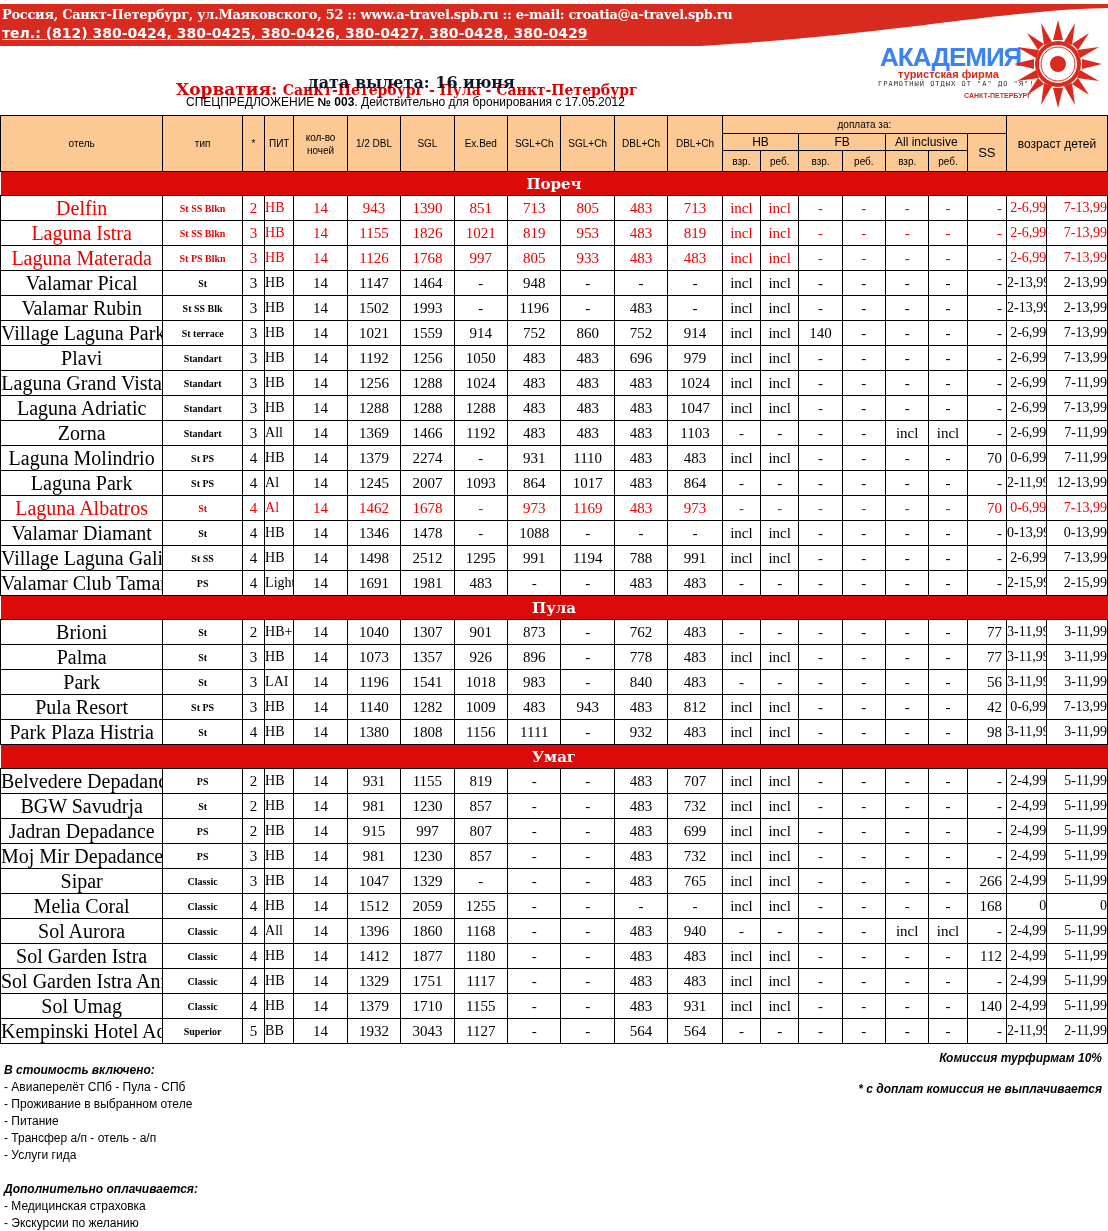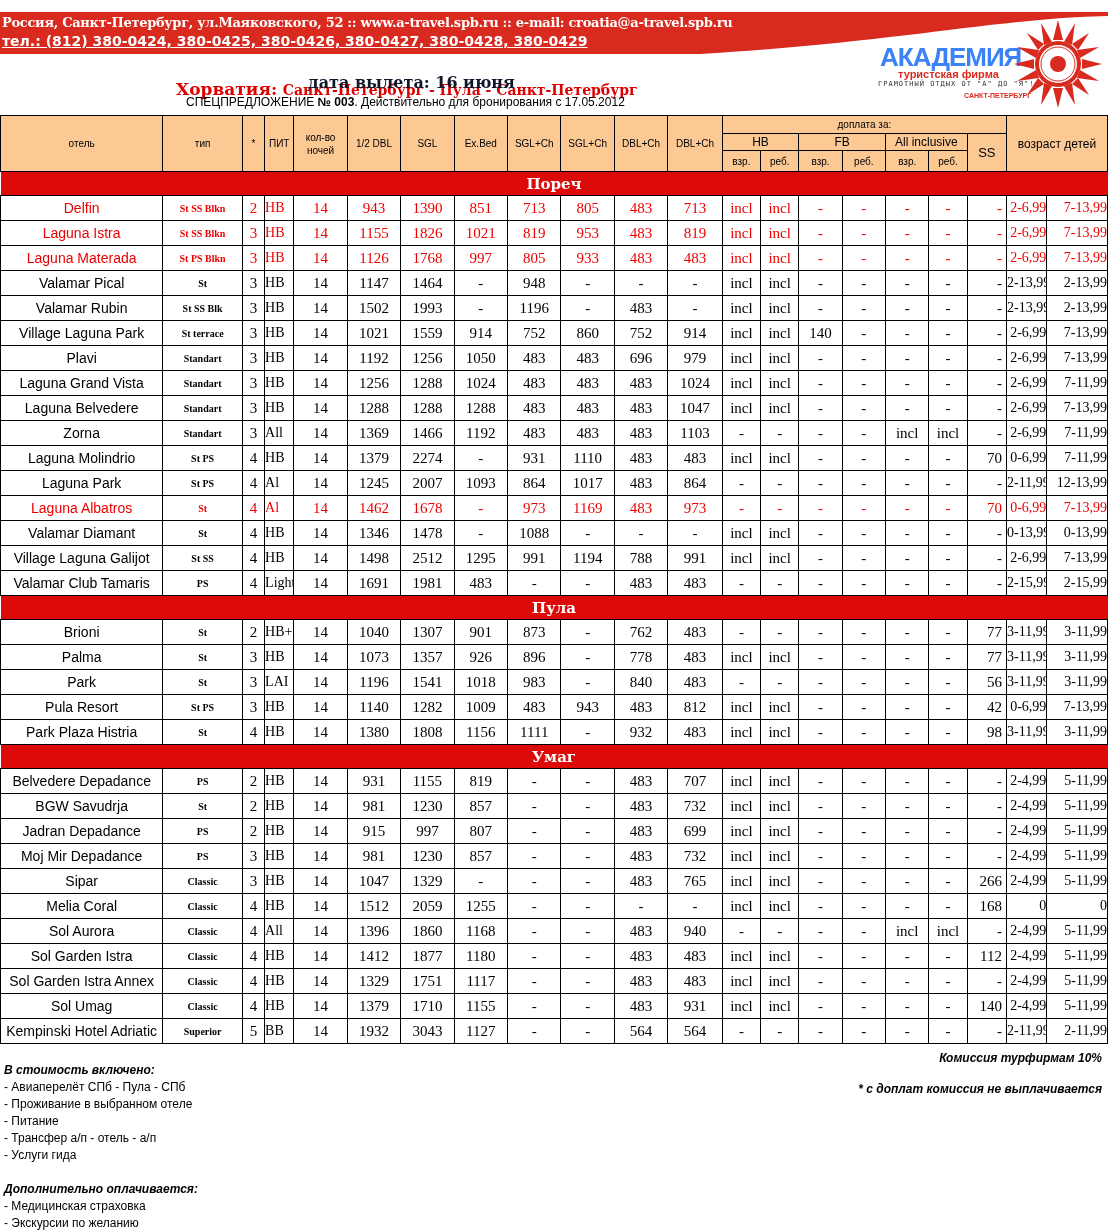--- a/index.html
+++ b/index.html
@@ -1,17 +1,17 @@
 <!DOCTYPE html>
 <html><head>
 <meta charset="utf-8">
 <style>
   html, body { margin: 0; padding: 0; background: #fff; }
   body { width: 1108px; height: 1231px; position: relative; overflow: hidden; font-family: "Liberation Serif", serif; }
-  .top-banner { position: absolute; left: 0; top: 12px; width: 1108px; height: 42px; background: #d92a1f; text-align: center; }
+  .top-banner { position: absolute; left: 0; top: 4px; width: 1108px; height: 42px; background: #d92a1f; text-align: center; }
   .banner-wave { position: absolute; left: 700px; top: 0; width: 408px; height: 42px; }
   .addr-line { position: absolute; left: 2px; top: 3px; color: #fff; font-size: 13px; font-weight: bold; font-family: "DejaVu Serif", serif; white-space: nowrap; letter-spacing: -0.3px; }
   .tel-line { position: absolute; left: 2px; top: 21px; color: #fff; font-size: 14px; font-weight: bold; font-family: "DejaVu Sans", sans-serif; white-space: nowrap; text-decoration: underline; }
   .title1 { position: absolute; left: 176px; top: 46px; color: #d00; font-weight: bold; font-family: "DejaVu Serif", serif; white-space: nowrap; margin-top: 33px; }
   .title1 .big { font-size: 17px; }
   .title1 .small { font-size: 14px; }
   .title2 { position: absolute; left: 308px; top: 73px; color: #0f172a; font-weight: bold; font-size: 16px; font-family: "DejaVu Serif", serif; white-space: nowrap; }
   .title3 { position: absolute; left: 186px; top: 95px; color: #000; font-size: 12px; font-family: "Liberation Sans", sans-serif; white-space: nowrap; }
   .title3 b { font-weight: bold; }
   .logo { position: absolute; left: 870px; top: 18px; width: 238px; height: 92px; }
@@ -23,21 +23,21 @@
 
   table.prices { position: absolute; left: 0; top: 115px; border-collapse: collapse; table-layout: fixed; width: 1108px; }
   table.prices td, table.prices th { border: 1px solid #000; padding: 0; text-align: center; overflow: hidden; white-space: nowrap; }
   table.prices th { background: #fcc995; font-family: "Liberation Sans", sans-serif; font-weight: normal; font-size: 10px; color: #000; }
   table.prices thead tr.h1 th { height: 17px; }
   table.prices thead tr.h2 th { height: 16px; }
   table.prices thead tr.h3 th { height: 20px; }
   .thick-top th { border-top: 2px solid #000; }
   tr.region td { background: #dd0a0a; color: #fff; font-weight: bold; font-size: 15px; height: 23px; font-family: "DejaVu Serif", serif; border-left: none; border-right: none; }
   tr.row td { height: 24px; font-size: 15px; font-family: "Liberation Serif", serif; color: #000; }
-  tr.row td.name { font-family: Liberation Sans, sans-serif; font-size: 14px; }
+  tr.row td.name { font-family: Liberation Serif, serif; font-size: 20px; }
   tr.row.red td { color: #e00; }
   tr.row td.pit { font-size: 14px; text-align: left; }
   tr.row td.typ { font-weight: bold; font-size: 10px; }
   tr.row td.age1 { text-align: right; font-size: 14px; }
   tr.row td.age2 { text-align: right; font-size: 14px; }
   tr.row td.ss { text-align: right; padding-right: 4px; }
 
   .foot-left { position: absolute; left: 4px; top: 1062px; font-family: "Liberation Sans", sans-serif; font-size: 12px; line-height: 17px; }
   .foot-left .hdr { font-weight: bold; font-style: italic; }
   .foot-left .gap { height: 17px; }
@@ -335,21 +335,21 @@
         <td>incl</td>
         <td>-</td>
         <td>-</td>
         <td>-</td>
         <td>-</td>
         <td class="ss">-</td>
         <td class="age1">2-6,99</td>
         <td class="age2">7-11,99</td>
       </tr>
       <tr class="row">
-        <td class="name">Laguna Belvedere</td>
+        <td class="name">Laguna Adriatic</td>
         <td class="typ">Standart</td>
         <td>3</td>
         <td class="pit">HB</td>
         <td>14</td>
         <td>1288</td>
         <td>1288</td>
         <td>1288</td>
         <td>483</td>
         <td>483</td>
         <td>483</td>

